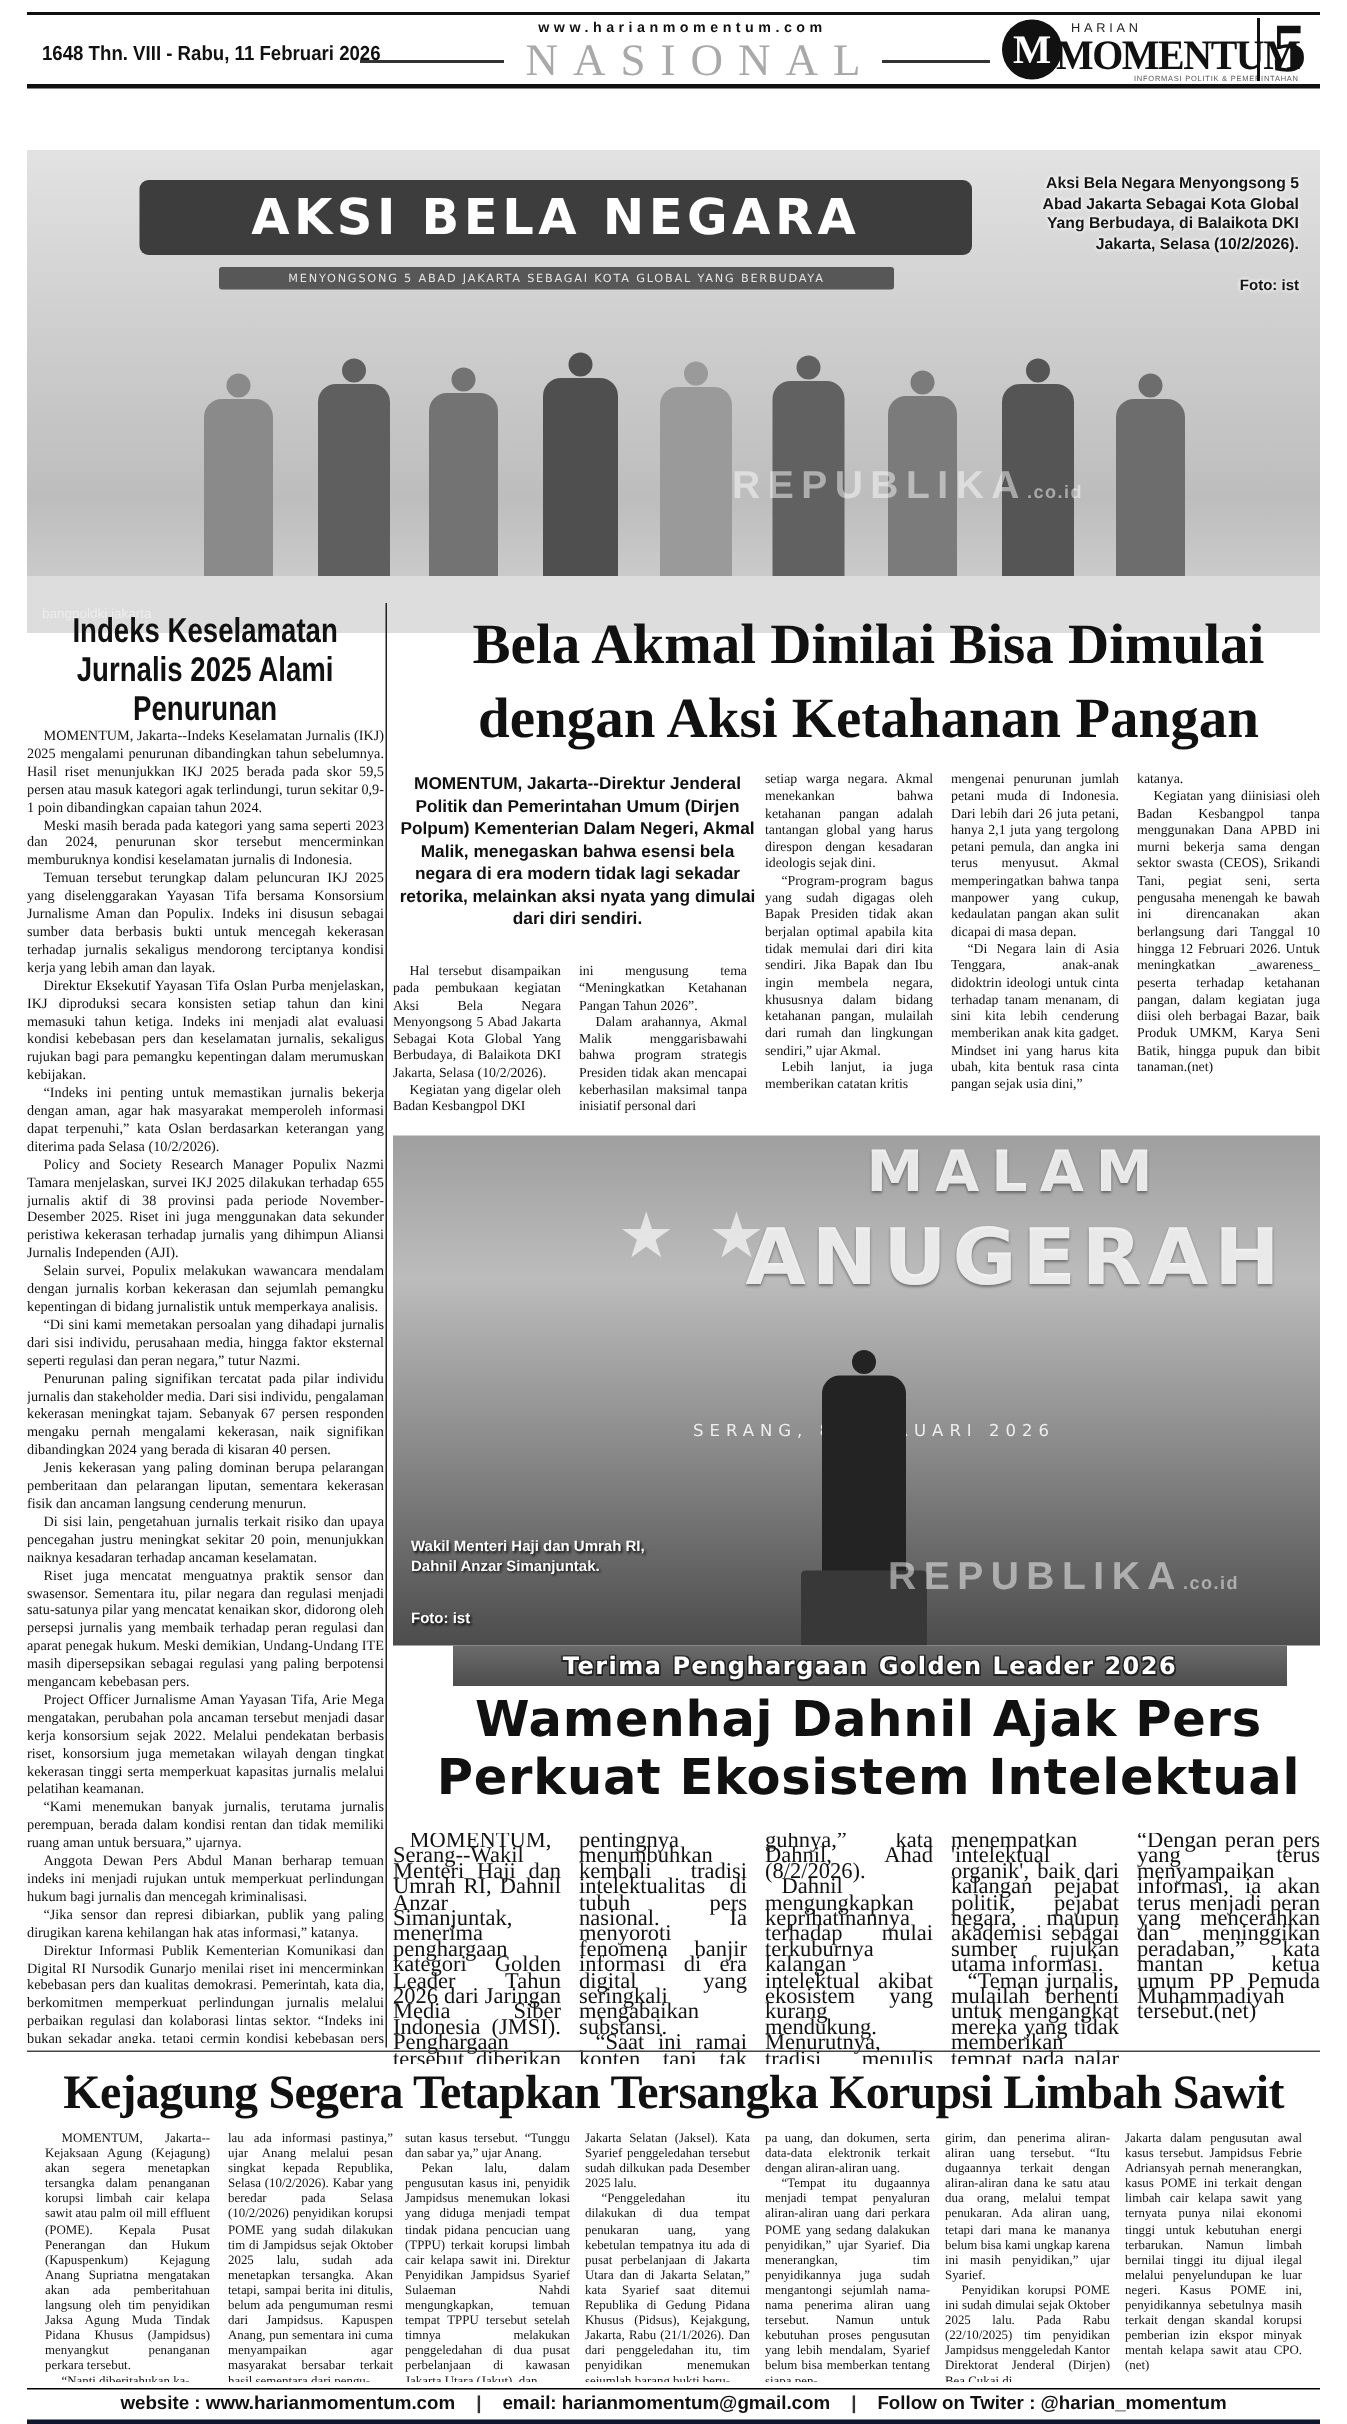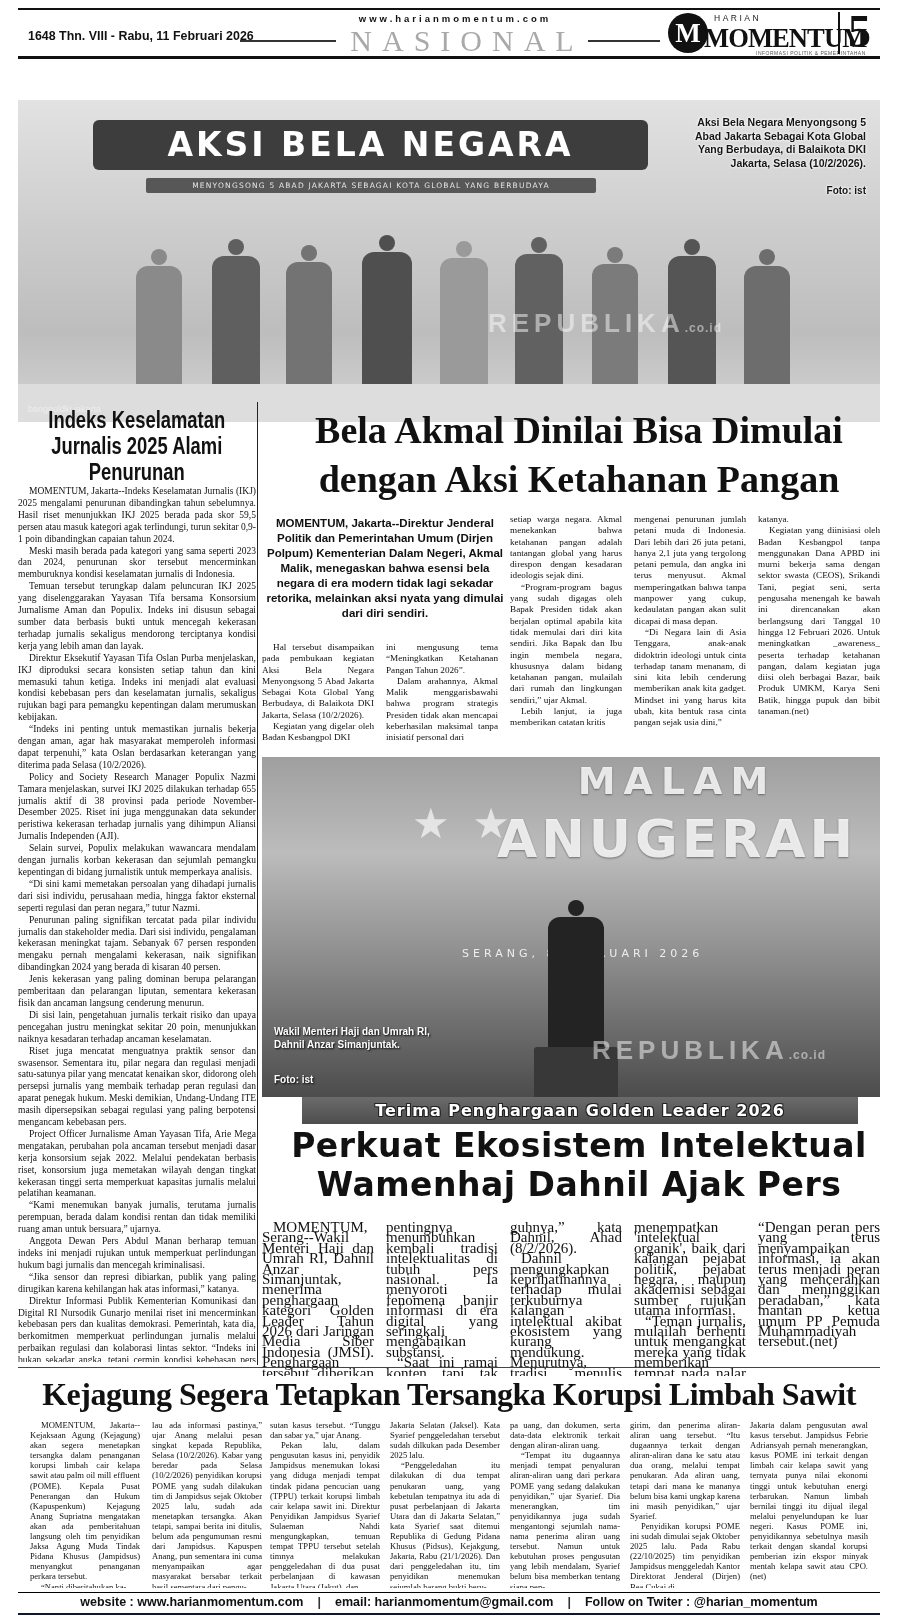--- a/index.html
+++ b/index.html
@@ -64,21 +64,21 @@
   .kicker{position:absolute;background:linear-gradient(180deg,#6b6b6b,#4d4d4d);text-align:center;
         color:#fff;font-family:"DejaVu Sans",sans-serif;font-weight:bold;font-size:16px;line-height:27px;
         letter-spacing:1px;text-shadow:1px 1px 0 #222,-1px -1px 0 #222,1px -1px 0 #222,-1px 1px 0 #222;}
   .headline-heavy{position:absolute;text-align:center;font-family:"DejaVu Sans",sans-serif;font-weight:800;
         font-size:33px;line-height:39px;letter-spacing:.5px;}
   .acol{top:1210px;height:154px;width:112px;font-size:15px;line-height:10.4px;margin-top:12px;}
   .bcol{top:1420px;height:168px;width:110px;font-size:8.6px;line-height:10.1px;}
   .vrule{position:absolute;background:#222;}
   
   .footer{position:absolute;left:18px;top:1592px;width:862px;height:20px;border-top:1px solid #000;
-        border-bottom:2px solid #0f172a;text-align:center;font-family:"Liberation Sans",sans-serif;
+        border-bottom:4px solid #0f172a;text-align:center;font-family:"Liberation Sans",sans-serif;
         font-weight:bold;font-size:12.5px;line-height:19px;}
   .footer span.sep{padding:0 14px;color:#333;}
 </style>
 </head>
 <body>
 
 <div class="page">
 
   <div class="rule" style="left:18px;right:18px;top:8px;height:2px;"></div>
   <div class="abs edition" style="left:28px;top:28px;">1648 Thn. VIII - Rabu, 11 Februari 2026</div>
@@ -178,22 +178,22 @@
     <div class="podium" style="left:272px;bottom:0;width:84px;height:50px;"></div>
     <div class="watermark" style="left:330px;top:278px;font-size:26px;">
       <span>REPUBLIKA</span><span style="font-size:12px;letter-spacing:1px;">.co.id</span>
     </div>
     <div class="mid-caption" style="left:12px;top:268px;width:170px;">Wakil Menteri Haji dan Umrah RI, Dahnil Anzar Simanjuntak.</div>
     <div class="mid-caption" style="left:12px;top:316px;">Foto: ist</div>
   </div>
 
   <div class="kicker" style="left:302px;top:1097px;width:556px;height:27px;">Terima Penghargaan Golden Leader 2026</div>
   <div class="headline-heavy" style="left:260px;top:1126px;width:638px;">
+    <div>Wamenhaj Dahnil Ajak Pers</div>
     <div>Perkuat Ekosistem Intelektual</div>
-    <div>Wamenhaj Dahnil Ajak Pers</div>
   </div>
   <div class="body-text acol" style="left:262px;">
       <p>MOMENTUM, Serang--Wakil Menteri Haji dan Umrah RI, Dahnil Anzar Simanjuntak, menerima penghargaan kategori Golden Leader Tahun 2026 dari Jaringan Media Siber Indonesia (JMSI). Penghargaan tersebut diberikan dalam rangkaian peringatan Hari Ulang Tahun (HUT) ke-6 JMSI di Kota Serang, Banten.</p>
       <p>Dalam sambutannya, Wamenhaj menekankan</p>
     </div>
   <div class="body-text acol cont" style="left:386px;">
       <p>pentingnya menumbuhkan kembali tradisi intelektualitas di tubuh pers nasional. Ia menyoroti fenomena banjir informasi di era digital yang seringkali mengabaikan substansi.</p>
       <p>“Saat ini ramai konten tapi tak berkonten. Artinya, banyak konten yang tidak berisi dan tidak memiliki nilai (value). Yang dibutuhkan dari jurnalis hari ini adalah konten yang sesung-</p>
     </div>
   <div class="body-text acol cont" style="left:510px;">

